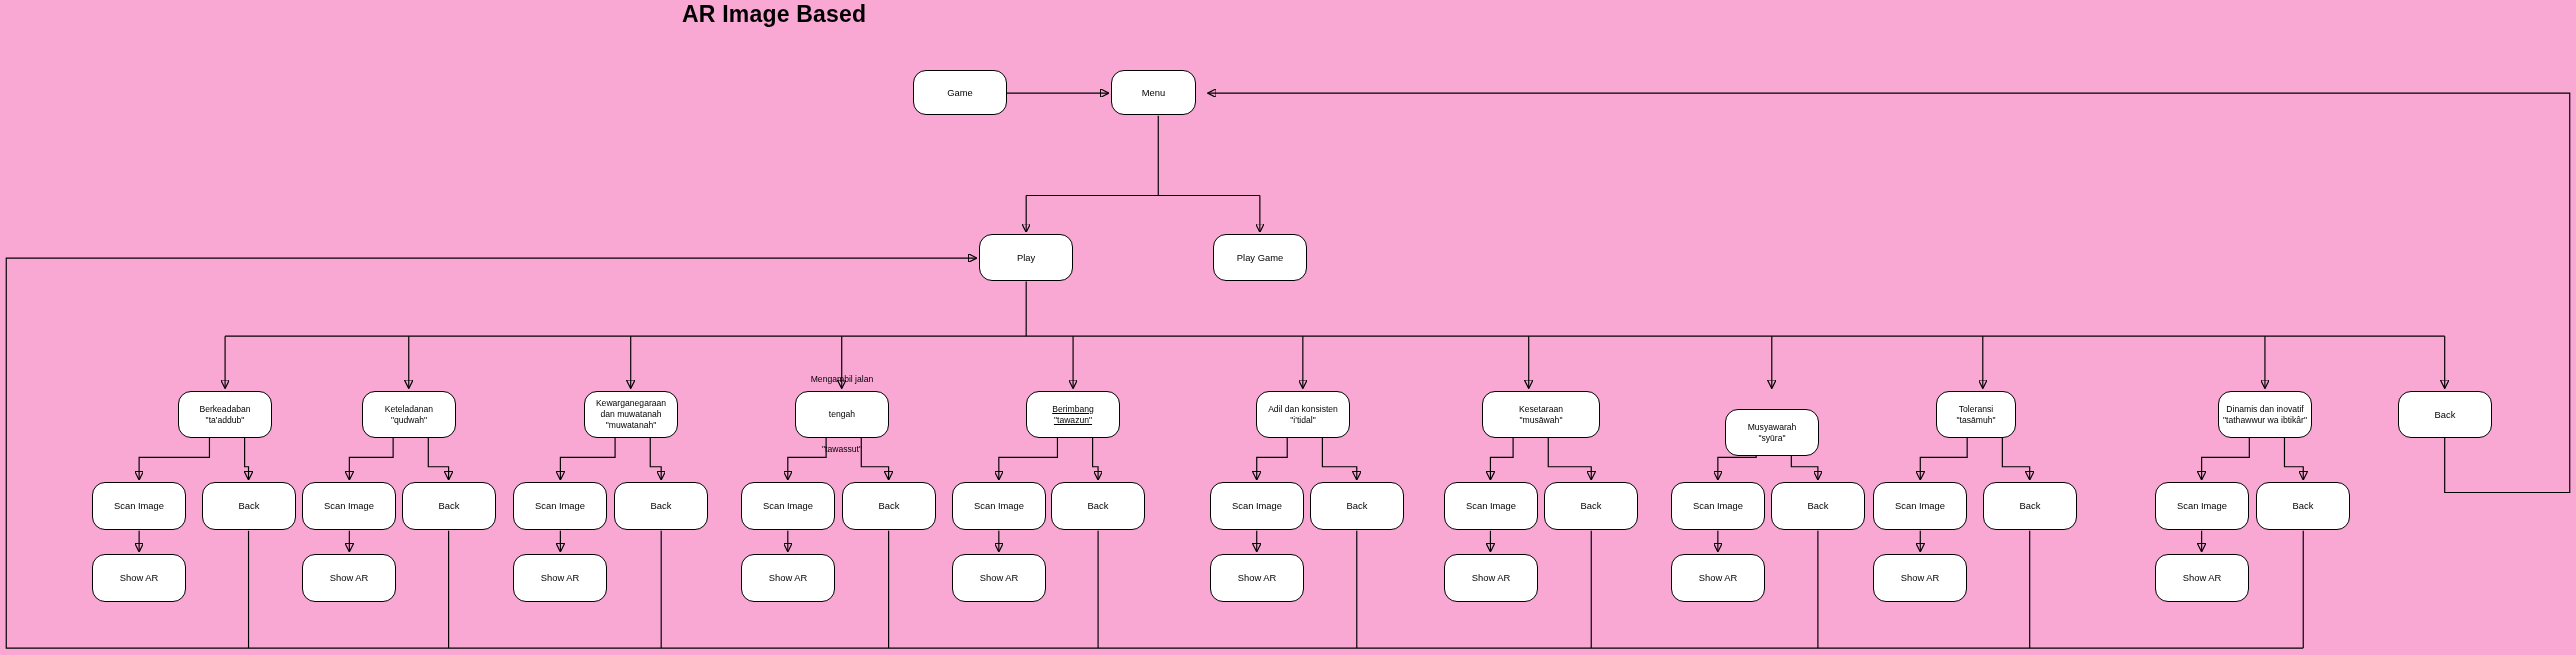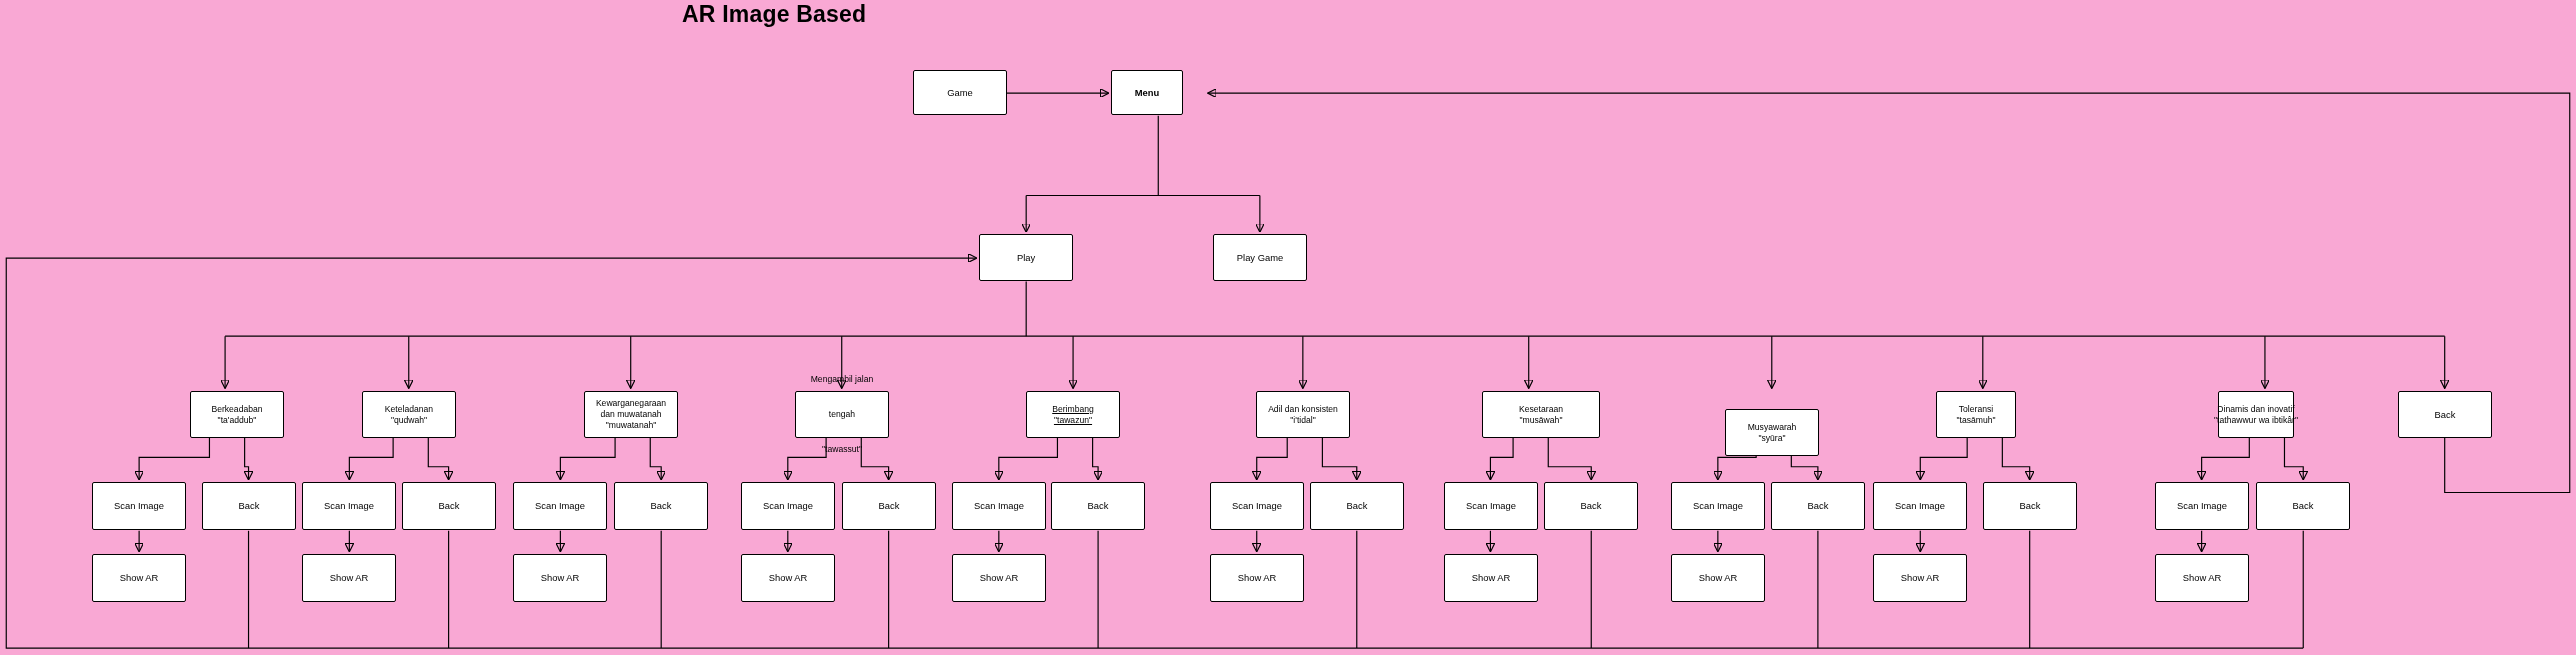--- a/index.html
+++ b/index.html
@@ -3,21 +3,21 @@
 <meta charset="utf-8">
 <style>
   html,body{margin:0;padding:0;background:#ffffff;}
   #canvas{position:relative;width:2576px;height:656px;background:#f9a8d4;overflow:hidden;
           font-family:"Liberation Sans", sans-serif;color:#000;padding-left:24px;}
   #page-title{position:absolute;left:682px;top:0.8px;font-size:23px;font-weight:700;
               letter-spacing:0.2px;white-space:nowrap;}
   #edges{position:absolute;left:0;top:0;}
   #edges path{fill:none;stroke:#000000;stroke-width:1.5;}
   .node{position:absolute;box-sizing:border-box;background:#ffffff;border:1.2px solid #000000;
-        border-radius:2px;display:flex;flex-direction:column;align-items:center;
+        border-radius:13px;display:flex;flex-direction:column;align-items:center;
         justify-content:center;text-align:center;font-size:9.4px;line-height:11.7px;z-index:2;}
   .node.multi{font-size:8.6px;line-height:11px;}
   .node span{display:block;white-space:nowrap;}
 </style>
 </head>
 <body>
 
 <div id="canvas">
   <div id="page-title">AR Image Based</div>
   <svg id="edges" width="2576" height="656" viewBox="0 0 3296 839" xmlns="http://www.w3.org/2000/svg">
@@ -84,30 +84,30 @@
       <path d="M2923,560 V597 H2947 V613" marker-end="url(#arrow)"></path>
       <path d="M2817,679 V705" marker-end="url(#arrow)"></path>
       <path d="M2947,679 V829"></path>
       <path d="M2947,829 H8 V330 H1249" marker-end="url(#arrow)"></path>
       <path d="M3128,560 V630 H3288 V119 H1546" marker-end="url(#arrow)"></path>
     </svg>
   <div id="nodes">
       <div class="node" style="left: 913px; top: 70px; width: 94px; height: 45px;">
         <span>Game</span>
       </div>
-      <div class="node" style="left: 1111px; top: 70px; width: 72px; height: 45px; font-weight: bold;">
+      <div class="node" style="left: 1111px; top: 70px; width: 85px; height: 45px;">
         <span>Menu</span>
       </div>
       <div class="node" style="left: 979px; top: 234px; width: 94px; height: 47px;">
         <span>Play</span>
       </div>
       <div class="node" style="left: 1213px; top: 234px; width: 94px; height: 47px;">
         <span>Play Game</span>
       </div>
-      <div class="node multi" style="left: 178px; top: 391px; width: 94px; height: 47px; margin-left: 12px;">
+      <div class="node multi" style="left: 178px; top: 391px; width: 94px; height: 47px;">
         <span>Berkeadaban</span>
         <span>"ta'addub"</span>
       </div>
       <div class="node multi" style="left: 362px; top: 391px; width: 94px; height: 47px;">
         <span>Keteladanan</span>
         <span>"qudwah"</span>
       </div>
       <div class="node multi" style="left: 584px; top: 391px; width: 94px; height: 47px;">
         <span>Kewarganegaraan</span>
         <span>dan muwatanah</span>
@@ -131,21 +131,21 @@
         <span>"musāwah"</span>
       </div>
       <div class="node multi" style="left: 1725px; top: 391px; width: 94px; height: 47px; margin-top: 18px;">
         <span>Musyawarah</span>
         <span>"syūra"</span>
       </div>
       <div class="node multi" style="left: 1936px; top: 391px; width: 80px; height: 47px;">
         <span>Toleransi</span>
         <span>"tasāmuh"</span>
       </div>
-      <div class="node multi" style="left: 2218px; top: 391px; width: 76px; height: 47px;">
+      <div class="node multi" style="left: 2218px; top: 391px; width: 94px; height: 47px;">
         <span>Dinamis dan inovatif</span>
         <span>"tathawwur wa ibtikâr"</span>
       </div>
       <div class="node" style="left: 2398px; top: 391px; width: 94px; height: 47px;">
         <span>Back</span>
       </div>
       <div class="node" style="left: 92px; top: 482px; width: 94px; height: 48px;">
         <span>Scan Image</span>
       </div>
       <div class="node" style="left: 202px; top: 482px; width: 94px; height: 48px;">

